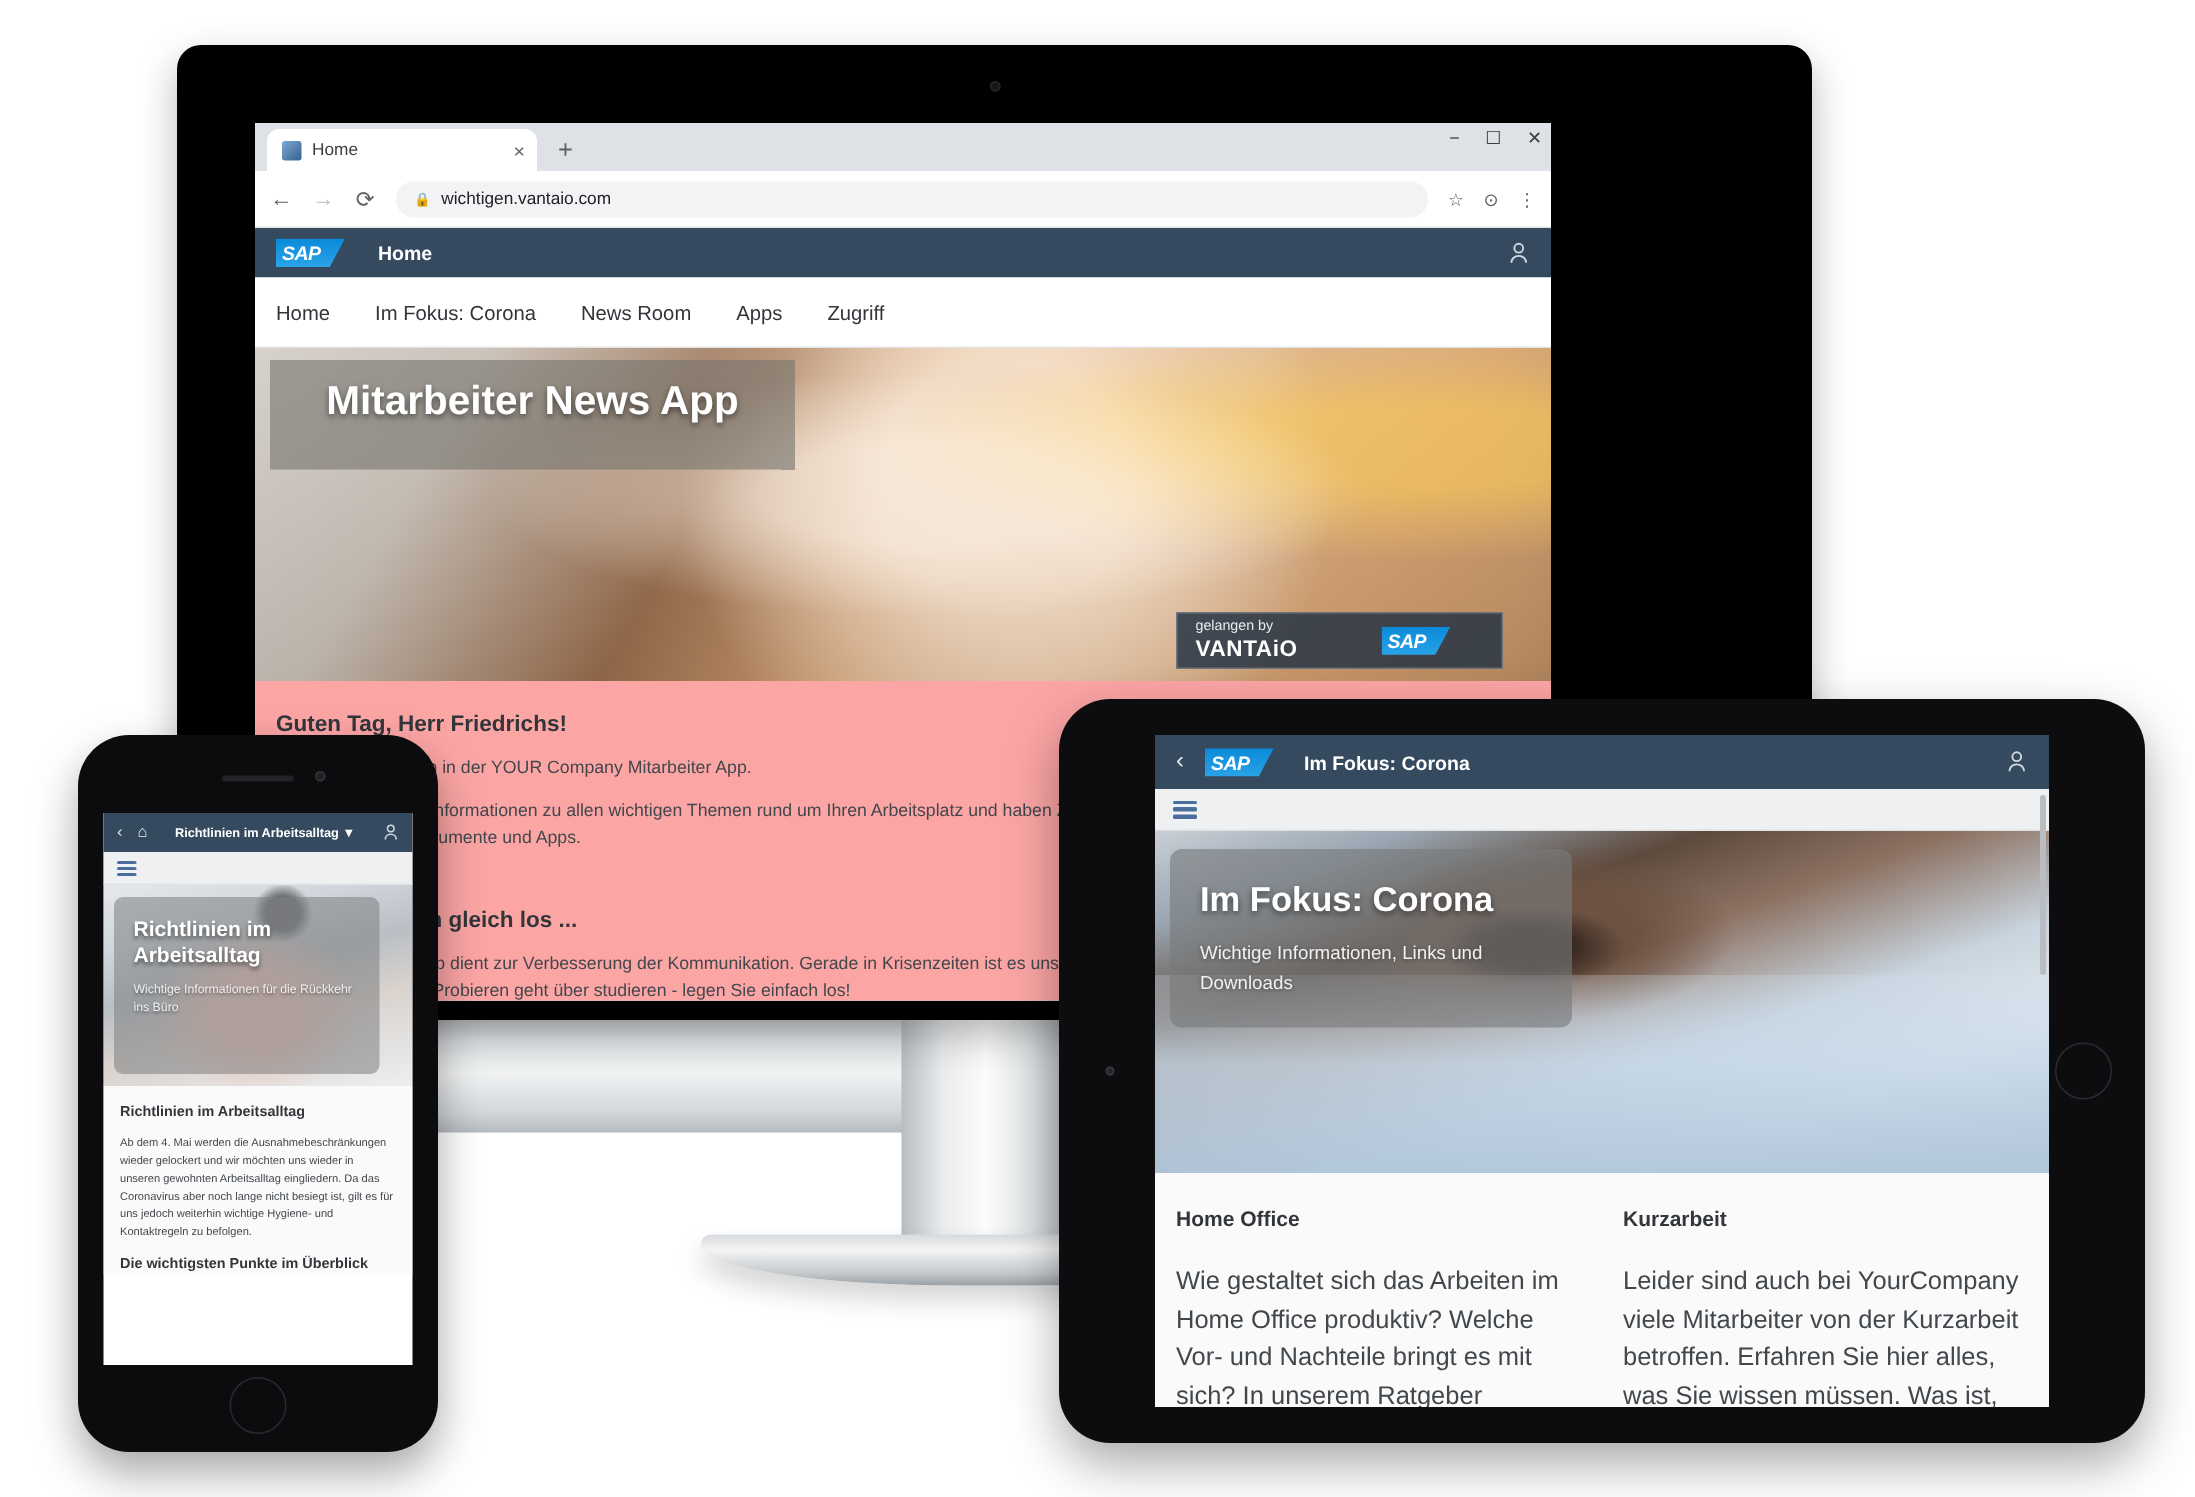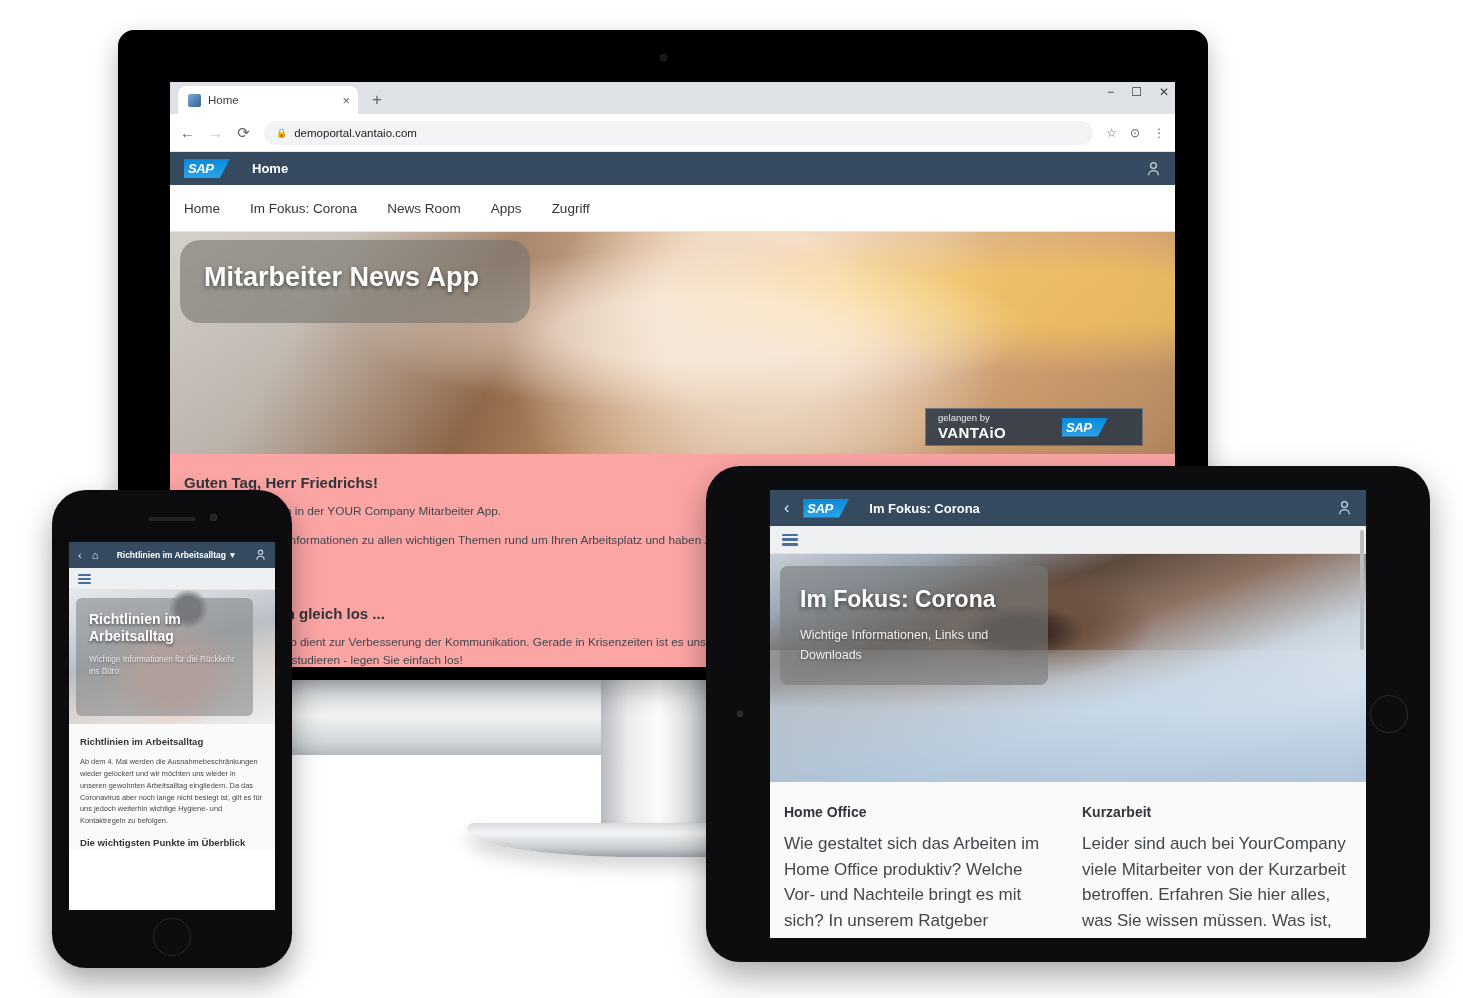--- a/index.html
+++ b/index.html
@@ -16,21 +16,21 @@
   #imac-bezel {
     position:absolute; inset:0;
     background:#000000;
     border-radius:16px 16px 4px 4px;
     box-shadow: 0 10px 26px rgba(0,0,0,.28);
   }
   #imac-cam { position:absolute; left:50%; top:24px; width:7px; height:7px;
     margin-left:-3.5px; border-radius:50%; background:#151515;
     box-shadow: inset 0 0 2px #444; }
   #imac-screen {
-    position:absolute; left:52px; top:52px; width:1005px; height:585px;
+    position:absolute; left:52px; top:52px; width:864px; height:585px;
     background:#ffffff; overflow:hidden;
   }
   #imac-neck {
     position:absolute; left:50%; top:650px; margin-left:-62px;
     width:124px; height:160px;
     background:linear-gradient(90deg,#b9bcc0 0%,#e9ebed 22%,#fbfcfc 46%,#dfe2e4 70%,#a9adb2 100%);
   }
   #imac-base {
     position:absolute; left:50%; top:793px; margin-left:-196px;
     width:392px; height:34px;
@@ -89,22 +89,22 @@
       radial-gradient(circle at 58% 40%, rgba(255,230,205,.95) 0 16%, rgba(0,0,0,0) 42%),
       radial-gradient(circle at 80% 70%, rgba(210,150,95,.6) 0 22%, rgba(0,0,0,0) 50%),
       linear-gradient(120deg,#e9e3dd 0%,#d8cec4 16%,#9e6f4c 36%,#d9a271 52%,#f2dcc2 68%,#cf9d6f 84%,#8d6a4a 100%);
   }
   .hero-img::after { content:""; position:absolute; inset:0;
     background:
       radial-gradient(ellipse at 52% 44%, rgba(255,245,235,.55) 0 18%, rgba(0,0,0,0) 46%),
       radial-gradient(ellipse at 90% 30%, rgba(255,208,86,.55) 0 12%, rgba(0,0,0,0) 34%),
       linear-gradient(200deg, rgba(255,255,255,.12), rgba(0,0,0,.14));
   }
-  .hero-card { position:absolute; left:10px; top:8px; width:350px; padding:22px 24px 20px;
-    background:rgba(120,118,112,.62); border-radius:20px; backdrop-filter:blur(1px); }
+  .hero-card { position:absolute; left:10px; top:8px; width:350px; padding:12px 24px 20px;
+    background:rgba(120,118,112,.62); border-radius:0; backdrop-filter:blur(1px);text-align:center; }
   .hero-h1 { color:#fff; font-size:27px; font-weight:bold; text-shadow:0 2px 4px rgba(0,0,0,.5);
     margin-bottom:10px; }
   .hero-sub { color:#f2f2f2; font-size:13.5px; line-height:1.45; text-shadow:0 1px 3px rgba(0,0,0,.45); }
   .hero-badge { position:absolute; right:32px; bottom:8px; width:218px; height:38px;
     background:rgba(40,54,70,.86); border:1px solid rgba(255,255,255,.25); display:flex;
     align-items:center; padding:0 12px; }
   .hero-badge .pb { color:#e8edf2; font-size:9.5px; line-height:1.15; }
   .hero-badge .vt { color:#fff; font-size:15px; font-weight:bold; letter-spacing:.4px; }
   .hero-badge .sapmini { margin-left:auto; width:46px; height:19px; position:relative; }
 
@@ -153,21 +153,21 @@
   .tab-hero-img::after { content:""; position:absolute; left:0; bottom:0; right:0; height:58%;
     background:linear-gradient(180deg, rgba(210,224,236,.25) 0%, rgba(198,216,232,.82) 45%, rgba(176,198,218,.92) 100%); }
   .tab-hero-card { position:absolute; left:10px; top:12px; width:268px; padding:20px 20px 20px;
     background:rgba(120,122,124,.62); border-radius:8px; z-index:2; }
   .tab-hero-card h2 { color:#fff; font-size:23px; font-weight:bold; text-shadow:0 2px 4px rgba(0,0,0,.5);
     margin-bottom:12px; }
   .tab-hero-card p { color:#f1f1f1; font-size:12.5px; line-height:1.6; text-shadow:0 1px 3px rgba(0,0,0,.4); }
 
   .tab-body { display:flex; gap:28px; padding:22px 14px 0; background:#fafafa; height:220px; }
   .tab-col { flex:1; }
-  .tab-col h3 { font-size:14px; font-weight:bold; color:#32363a; margin-bottom:11px; }
+  .tab-col h3 { font-size:14px; font-weight:bold; color:#32363a; margin-bottom:21px; }
   .tab-col p { font-size:17px; color:#42474c; line-height:1.5; }
   .tab-scroll { position:absolute; right:2px; top:40px; width:4px; height:120px; background:#b9bcc0; border-radius:2px; }
 
   
   #phone { position:absolute; left:52px; top:490px; width:240px; height:478px; }
   #phone-body { position:absolute; inset:0; background:#0c0c0e; border-radius:34px;
     box-shadow: 0 14px 30px rgba(0,0,0,.35); }
   #phone-screen { position:absolute; left:17px; top:52px; width:206px; height:368px;
     background:#fff; overflow:hidden; }
   #phone-speaker { position:absolute; left:50%; top:27px; margin-left:-24px; width:48px; height:4px;
@@ -233,21 +233,21 @@
           <span>✕</span>
         </div>
       </div>
 
       <div class="omnibar">
         <span class="navbtn">←</span>
         <span class="navbtn disabled">→</span>
         <span class="navbtn">⟳</span>
         <div class="urlbox">
           <span class="lockico">🔒</span>
-          <span class="urltext">demoportal.vantaio.com</span>
+          <span class="urltext">wichtigen.vantaio.com</span>
         </div>
         <span class="right-ico">☆</span>
         <span class="right-ico">⊙</span>
         <span class="right-ico">⋮</span>
       </div>
 
       <div class="sap-shell">
         <div class="sap-header">
           <span class="sap-logo">
             <span class="par"></span>

